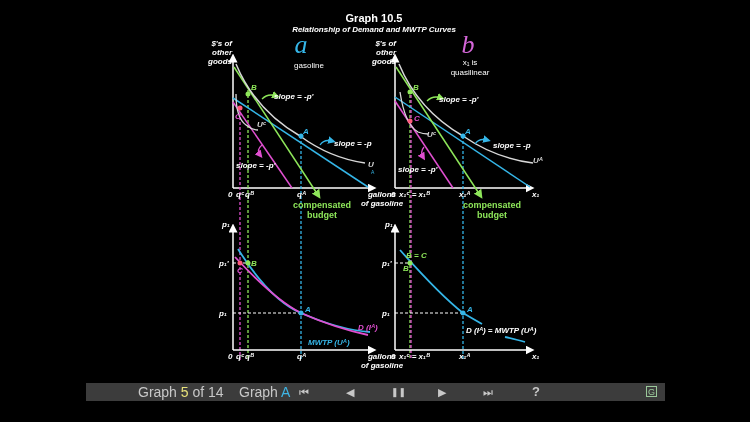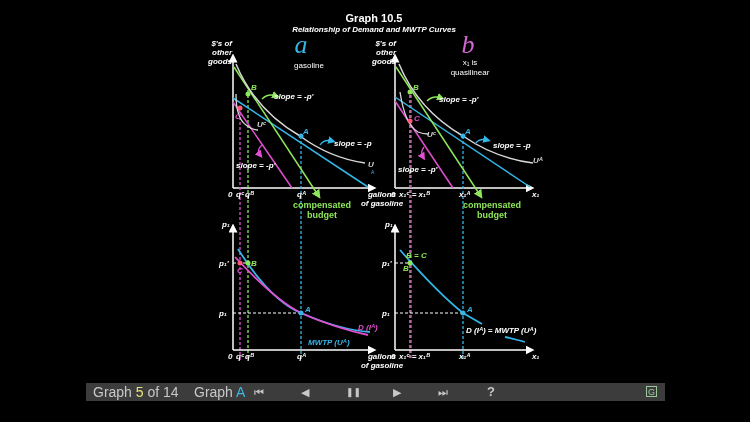--- a/index.html
+++ b/index.html
@@ -5,21 +5,21 @@
   html, body { margin:0; padding:0; background:#000; }
   body { width:750px; height:422px; position:relative; overflow:hidden; font-family:"Liberation Sans", sans-serif; }
   #stage { position:absolute; left:0; top:0; width:662px; height:422px; background:#000; }
   svg text { font-family:"Liberation Sans", sans-serif; }
   .t-title { font-size:11px; font-weight:bold; fill:#fff; }
   .t-sub { font-size:8px; font-weight:bold; font-style:italic; fill:#fff; }
   .t-ax { font-size:8px; font-style:italic; fill:#fff; font-weight:bold; }
   .t-lbl { font-size:8px; font-style:italic; font-weight:bold; }
   .t-panel { font-size:26px; font-style:italic; font-family:"Liberation Serif", serif; }
   #navbar { position:absolute; left:86px; top:383px; width:579px; height:18px; background:#3c3c3c; display:flex; align-items:center; color:#c8c8c8; font-size:14px; }
-  #navbar .item { position:absolute; top:0; height:18px; line-height:18px; white-space:nowrap; }
+  #navbar .item { position:absolute; top:0; height:18px; line-height:18px; white-space:nowrap;margin-left:45px; }
   .hl-yellow { color:#e8e27a; }
   .hl-cyan { color:#3fb6e6; }
   .nav-btn { cursor:pointer; font-size:11px; color:#c8c8c8; }
   .g-btn { position:absolute; top:3px; width:11px; height:11px; border:1px solid #9ac89a; color:#9ac89a; font-size:9px; line-height:11px; text-align:center; box-sizing:border-box; }
 </style>
 </head>
 <body>
 
 <div id="stage">
 <svg width="750" height="380" viewBox="0 0 750 380">

